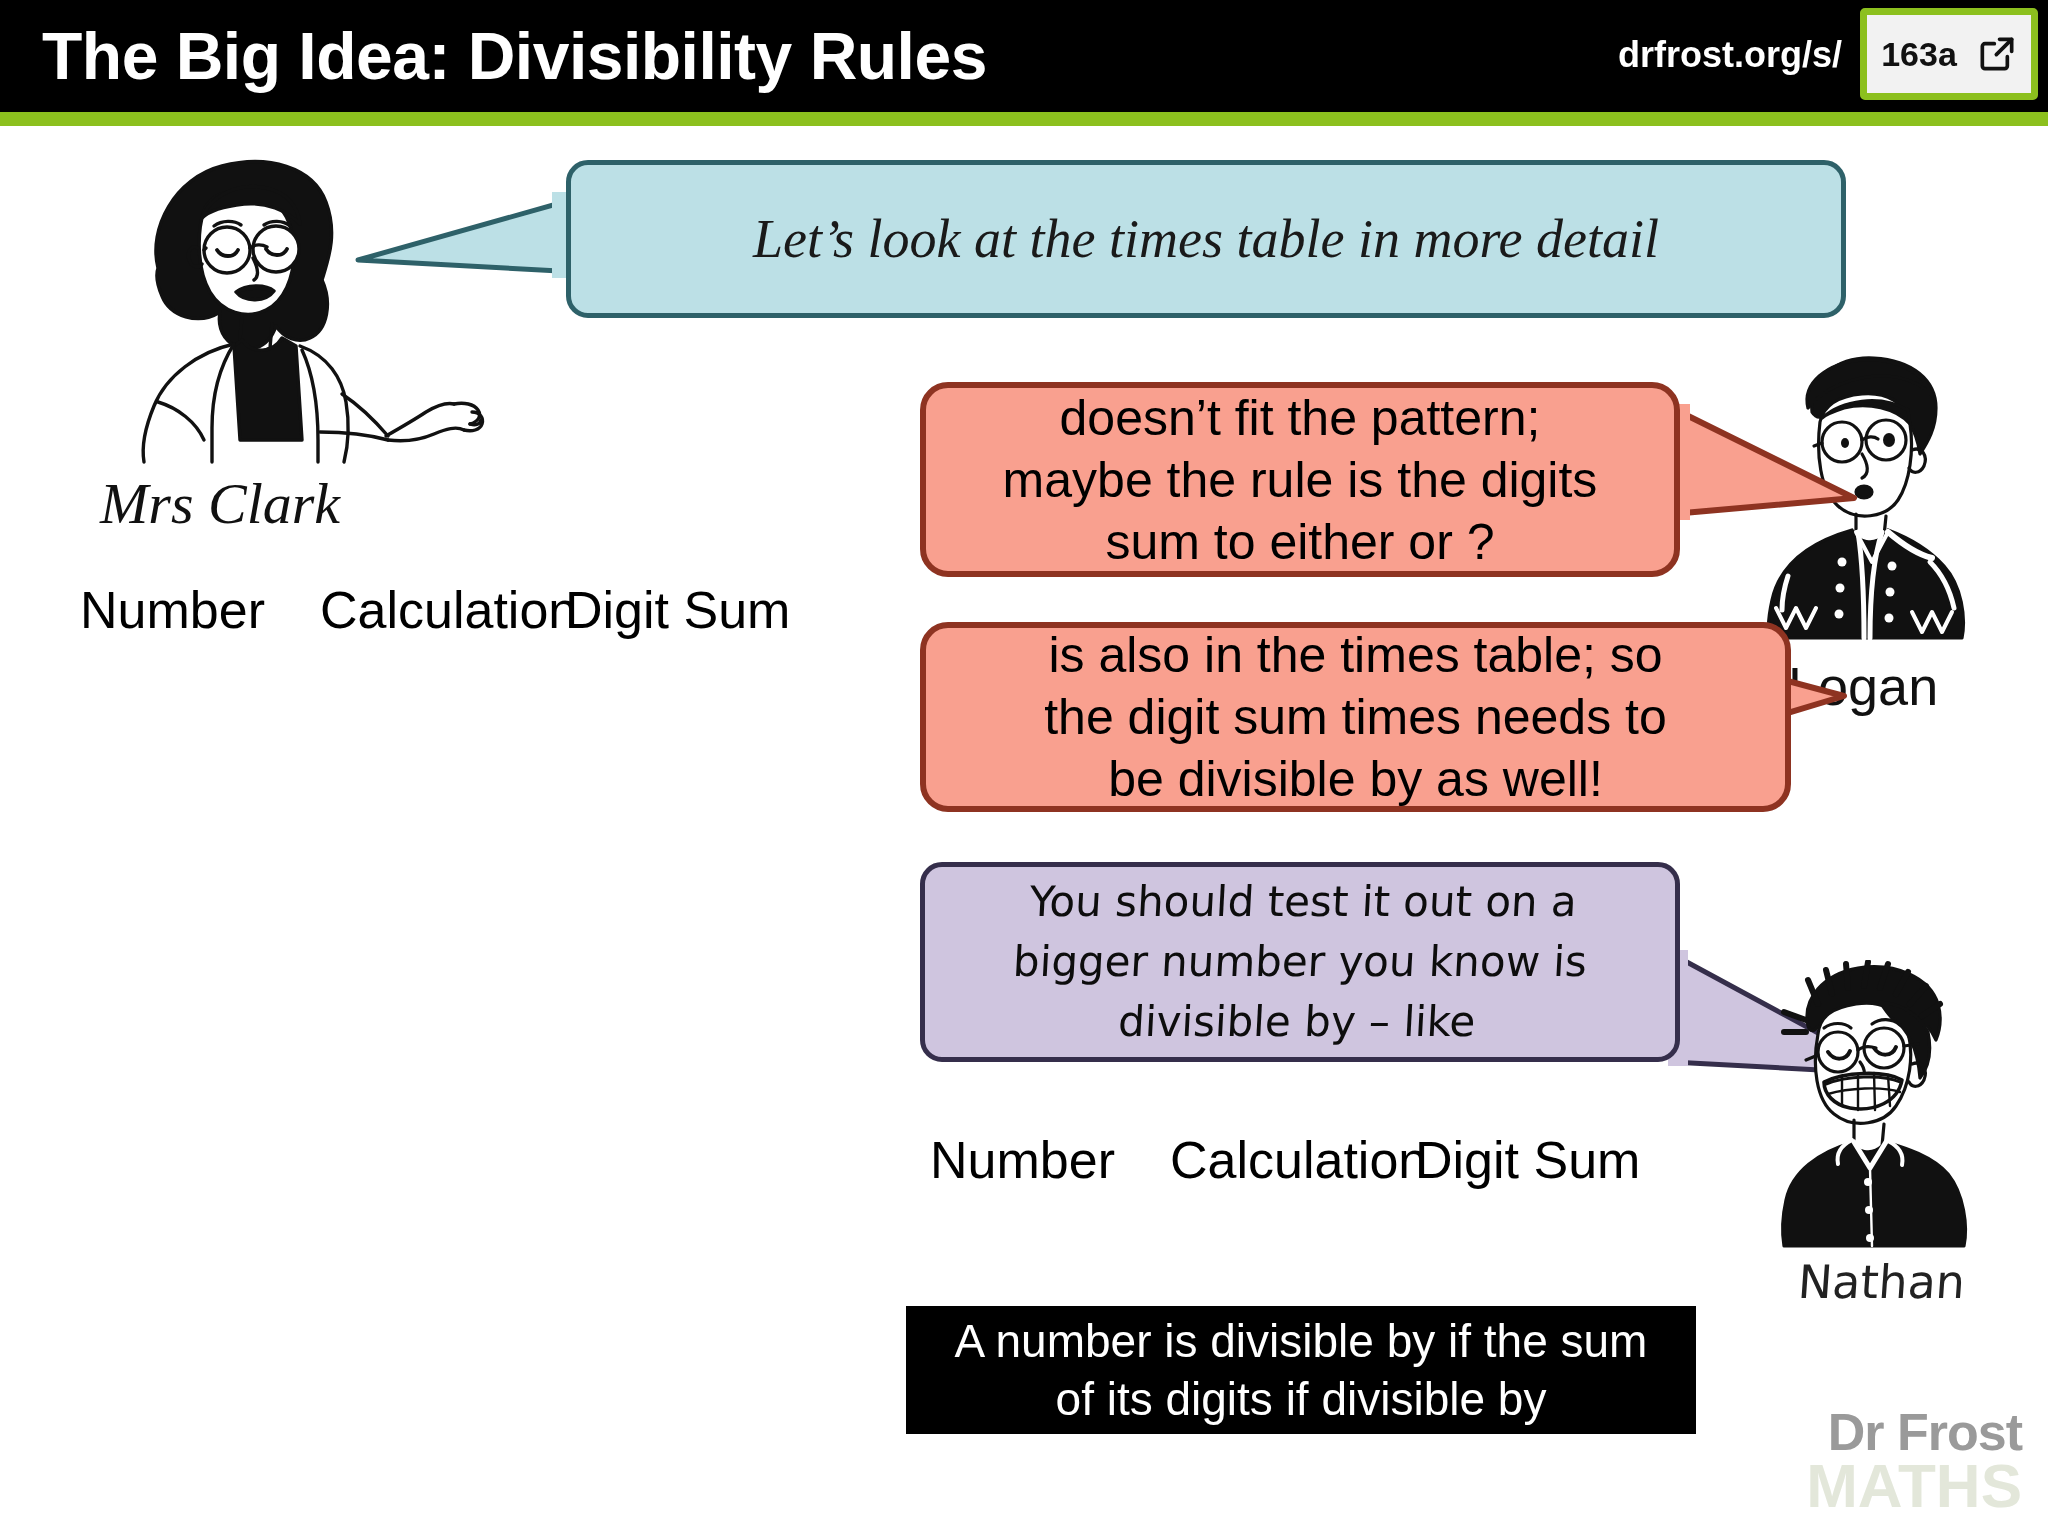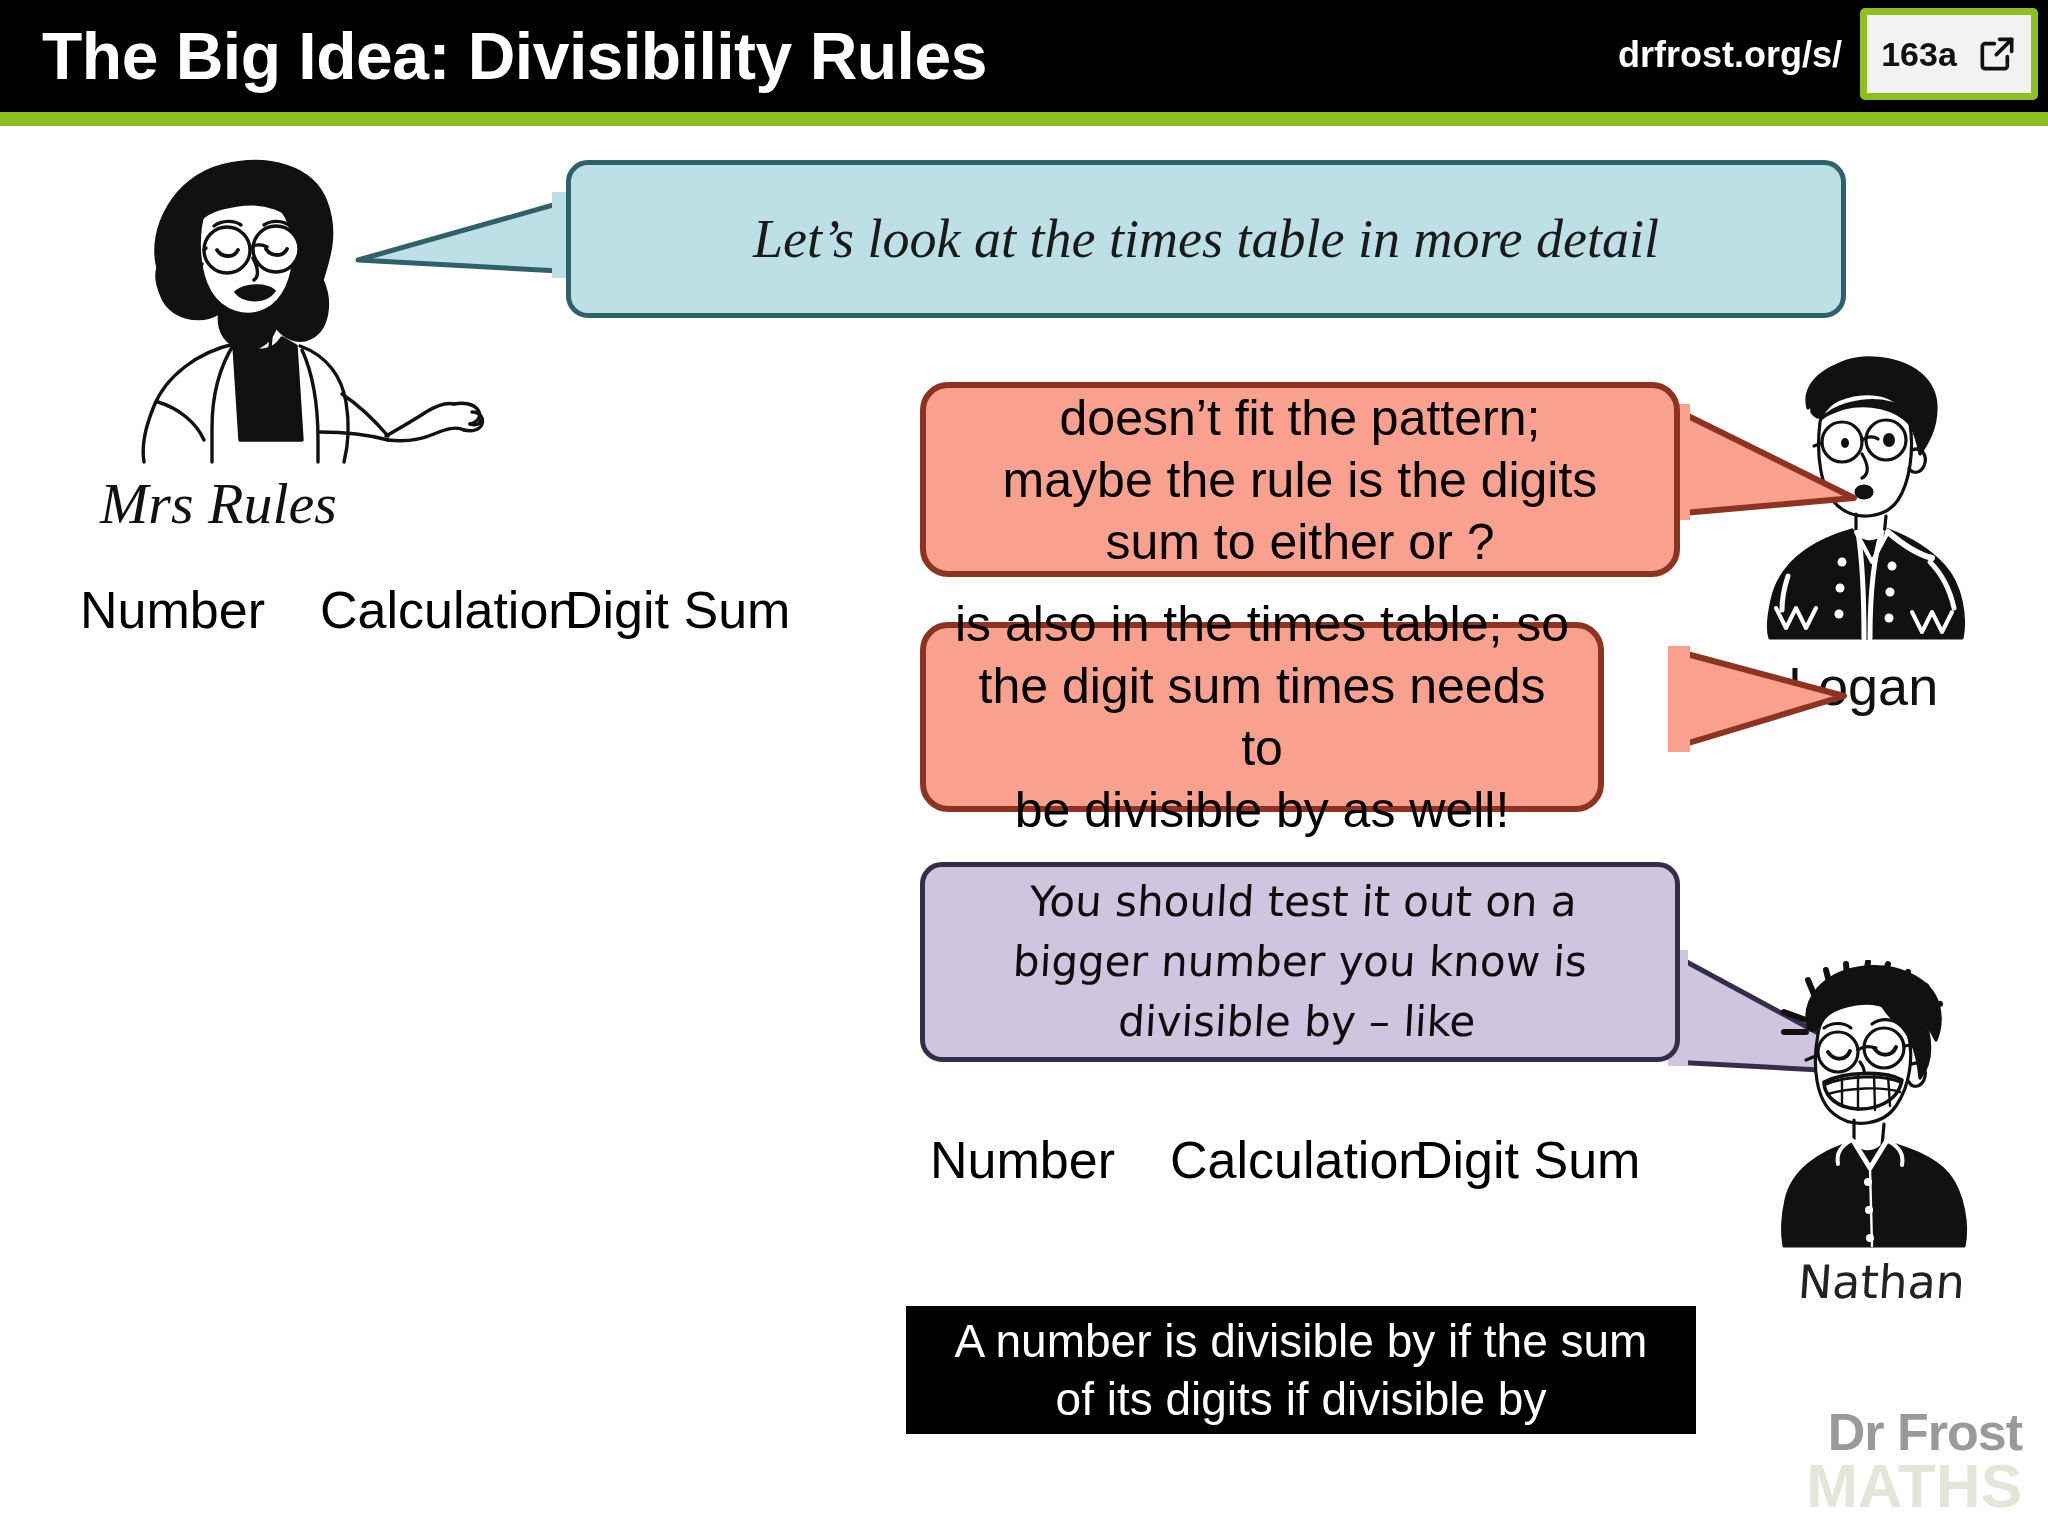--- a/index.html
+++ b/index.html
@@ -119,21 +119,21 @@
     background:#F9A08F;
     border:6px solid #8E3321;
     border-radius:28px;
   }
   .bub-orange .btxt{
     font-family:"Liberation Sans",sans-serif;
     font-size:50px;line-height:62px;color:#000;
     padding:0 26px;
   }
   .bub-o1{left:920px;top:382px;width:760px;height:195px;}
-  .bub-o2{left:920px;top:622px;width:684px;height:190px;}
+  .bub-o2{left:920px;top:622px;width:871px;height:190px;}
 
   .tail-o1{position:absolute;left:1668px;top:402px;width:190px;height:120px;}
   .tail-o2{position:absolute;left:1668px;top:644px;width:180px;height:110px;}
 
   
   .bub-purple{
     left:920px;top:862px;width:760px;height:200px;
     background:#CFC5DF;
     border:5px solid #352E4B;
     border-radius:22px;
@@ -246,21 +246,21 @@
         <path d="M250 292 C272 292 296 294 318 300"></path>
 
         <path d="M316 296 C330 288 344 280 356 272 C366 266 376 262 384 264"></path>
         <path d="M318 300 C334 302 350 300 364 294 C376 289 386 286 394 290"></path>
         <path d="M384 264 C394 262 404 264 408 270 C412 276 408 282 400 284"></path>
         <path d="M394 290 C402 292 410 290 412 284 C414 278 410 272 402 272"></path>
         <path d="M400 284 C406 286 410 284 411 280"></path>
       </g>
     </svg>
   </div>
-  <div class="name-clark">Mrs Rules</div>
+  <div class="name-clark">Mrs Clark</div>
 
   <svg class="tail-blue" viewBox="0 0 230 92">
     <path d="M6 72 L226 10 L226 84 Z" fill="#BCE0E6" stroke="#2E6169" stroke-width="5" stroke-linejoin="round"></path>
     <rect x="200" y="4" width="30" height="86" fill="#BCE0E6"></rect>
   </svg>
   <div class="bubble bub-blue">
     <span class="btxt">Let’s look at the  times table in more detail</span>
   </div>
 
   <div class="thead thead-top">

